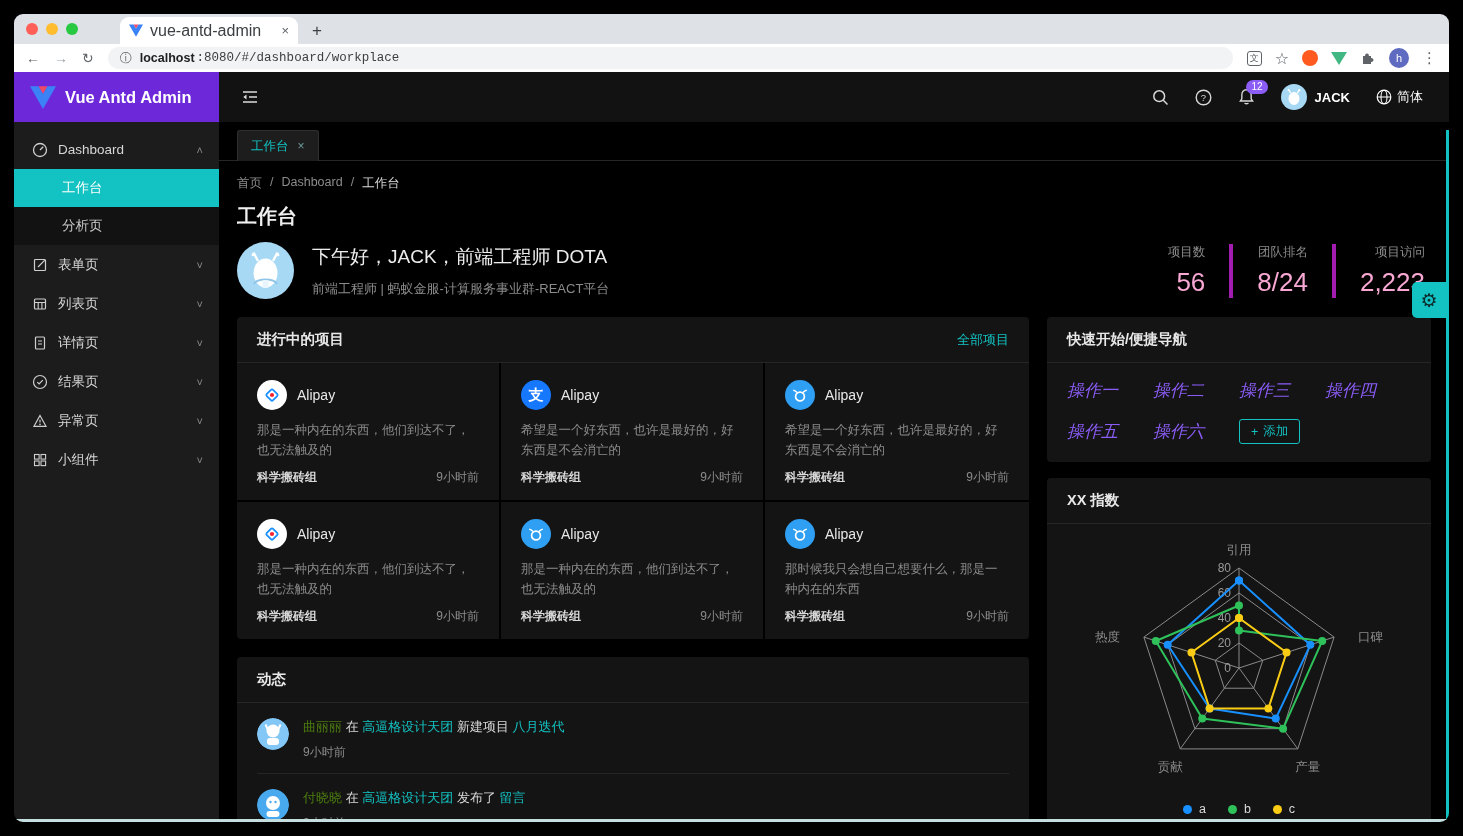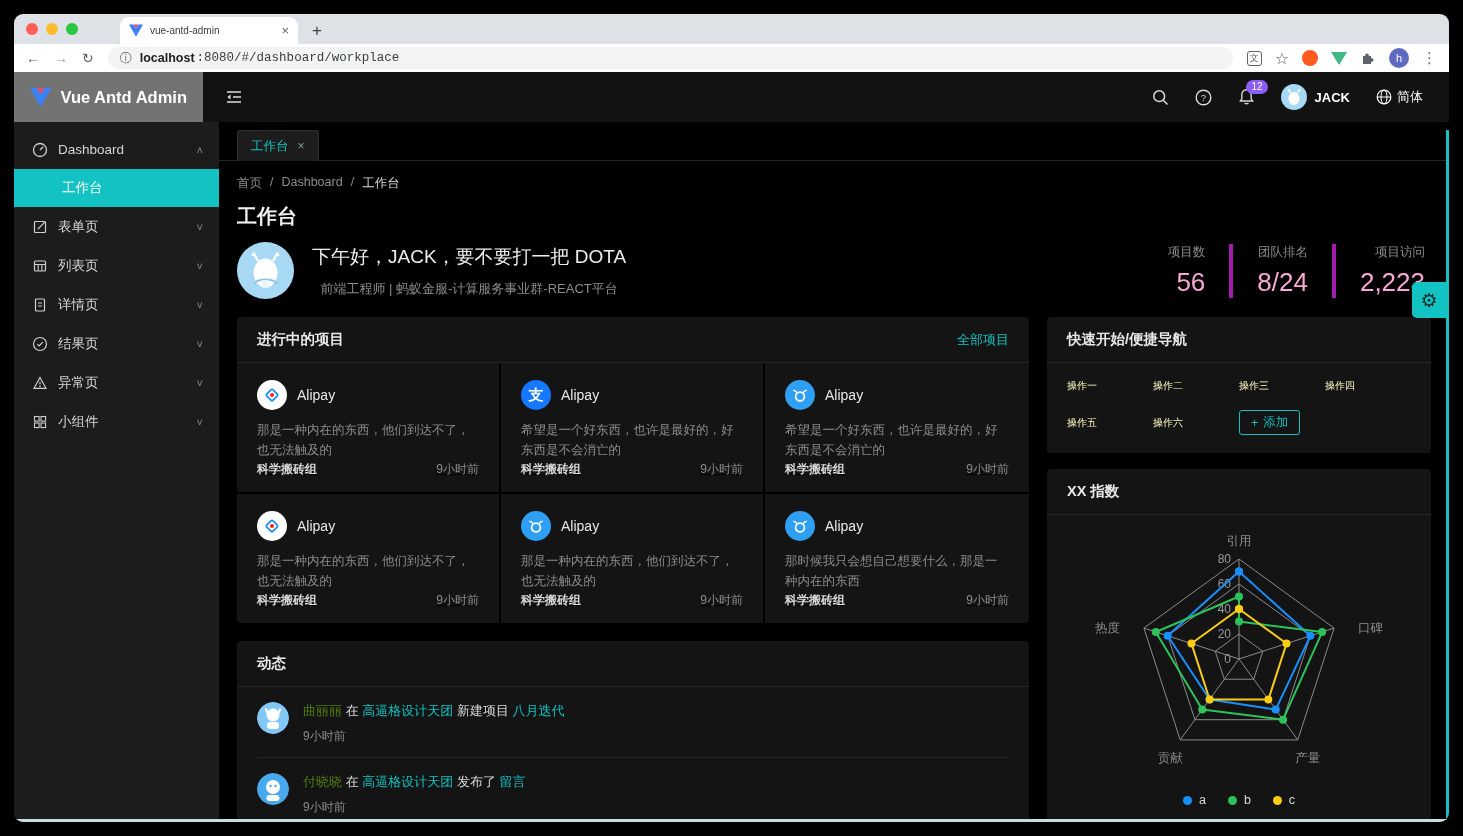--- a/index.html
+++ b/index.html
@@ -7,41 +7,41 @@
   body { position:relative; overflow:hidden; }
 
   .window { position:absolute; inset:14px; border-radius:9px; background:#000; overflow:hidden; display:flex; flex-direction:column; }
 
   
   .chrome-tabs { height:30px; background:#dee1e6; display:flex; align-items:flex-end; padding:0 12px; flex-shrink:0; }
   .traffic { display:flex; gap:8px; align-items:center; height:100%; margin-right:42px; }
   .traffic span { width:12px; height:12px; border-radius:50%; display:block; }
   .t-close{ background:#ff5f57; } .t-min{ background:#febc2e; } .t-max{ background:#28c840; }
   .btab { width:178px; height:27px; background:#fff; border-radius:9px 9px 0 0; display:flex; align-items:center; padding:0 9px; gap:7px; }
-  .btab-title { flex:1; font-size:10px; color:#3c4043; white-space:nowrap; overflow:hidden; }
+  .btab-title { flex:1; font-size:16px; color:#3c4043; white-space:nowrap; overflow:hidden; }
   .btab-close { font-size:13px; color:#5f6368; cursor:default; }
   .new-tab { font-size:17px; color:#3c4043; margin:0 0 3px 14px; }
 
   .chrome-url { height:28px; background:#fff; display:flex; align-items:center; padding:0 12px; gap:14px; flex-shrink:0; }
   .nav-glyph { font-size:14px; color:#5f6368; }
   .nav-glyph.dim { color:#9aa0a6; }
   .addr { flex:1; height:22px; background:#f1f3f4; border-radius:11px; display:flex; align-items:center; padding:0 12px; gap:8px; }
   .addr .info { font-size:12px; color:#5f6368; }
   .addr .host { font-size:12.5px; color:#202124; font-weight:700; }
   .addr .rest { font-size:12.5px; color:#3c4043;font-family:Liberation Mono, monospace; }
   .url-right { display:flex; align-items:center; gap:13px; }
   .tr-icon { width:15px; height:15px; border:1.4px solid #5f6368; border-radius:3px; font-size:9px; color:#5f6368; display:flex; align-items:center; justify-content:center; }
   .ext-dot { width:16px; height:16px; border-radius:50%; background:#ff5a1f; }
   .vue-mini { width:0; height:0; border-left:8px solid transparent; border-right:8px solid transparent; border-top:13px solid #41b883; }
   .profile-h { width:20px; height:20px; border-radius:50%; background:#5f6bc0; color:#fff; font-size:11px; display:flex; align-items:center; justify-content:center; }
 
   
   .app { flex:1; display:flex; flex-direction:column; background:#000; position:relative; overflow:hidden; }
   .app-header { height:50px; background:#121212; display:flex; align-items:center; flex-shrink:0; }
-  .logo-area { width:189px; height:100%; background:#737373; display:flex; align-items:center; padding:0 16px; gap:9px; flex-shrink:0; }
+  .logo-area { width:205px; height:100%; background:#6d28d9; display:flex; align-items:center; padding:0 16px; gap:9px; flex-shrink:0; }
   .logo-title { color:#fff; font-size:16.5px; font-weight:700; white-space:nowrap; }
   .fold { margin-left:22px; }
   .hdr-right { margin-left:auto; display:flex; align-items:center; gap:26px; padding-right:26px; }
   .bell-wrap { position:relative; }
   .badge { position:absolute; top:-8px; right:-13px; background:#8b5cf6; color:#fff; font-size:10px; line-height:14px; padding:0 5px; border-radius:8px; }
   .hdr-user { display:flex; align-items:center; gap:8px; color:#fff; font-size:13px; font-weight:600; }
   .hdr-lang { display:flex; align-items:center; gap:5px; color:#fff; font-size:13px; }
 
   
   .app-body { flex:1; display:flex; overflow:hidden; }
@@ -81,37 +81,37 @@
   .panel-hd .ttl { font-size:14.5px; font-weight:700; color:#e8e8e8; }
   .link { color:#13c2c2; font-size:13px; }
 
   .projects-grid { display:grid; grid-template-columns:1fr 1fr 1fr; }
   .p-card { padding:17px 20px 14px; border-right:2px solid #000; border-bottom:2px solid #000; min-height:114px; }
   .p-card:nth-child(3n) { border-right:none; }
   .p-card:nth-child(n+4) { border-bottom:none; }
   .p-head { display:flex; align-items:center; gap:10px; }
   .p-title { font-size:14px; color:#e8e8e8; font-weight:500; }
   .p-desc { margin-top:10px; font-size:12.5px; color:#8c8c8c; line-height:1.6; height:40px; overflow:hidden; }
-  .p-foot { margin-top:1px; display:flex; justify-content:space-between; align-items:center;text-decoration:underline; }
+  .p-foot { margin-top:9px; display:flex; justify-content:space-between; align-items:center; }
   .p-team { font-size:12px; color:#d9d9d9; font-weight:600; }
   .p-time { font-size:12px; color:#8c8c8c; }
   .pic { width:30px; height:30px; border-radius:50%; display:flex; align-items:center; justify-content:center; flex-shrink:0; }
   .pic-antd { background:#fff; } .pic-alipay { background:#1677ff; } .pic-ant { background:#2f9ff3; }
   .pic-alipay span { color:#fff; font-size:15px; font-weight:700; }
 
   .act-panel { margin-top:18px; }
   .act-item { display:flex; gap:14px; padding:15px 20px 12px; }
   .act-line { font-size:13px; color:#d9d9d9; }
   .act-user { font-weight:400; color:#4d7c0f; }
   .act-time { margin-top:8px; font-size:12px; color:#8c8c8c; }
   .act-div { border-top:1px solid #262626; margin:0 20px; }
   .avt { width:32px; height:32px; border-radius:50%; flex-shrink:0; }
 
   .quick-grid { padding:16px 20px 18px; display:grid; grid-template-columns:repeat(4,1fr); row-gap:17px; align-items:center; }
-  .q-link { font-size:10px; color:#fef9c3; }
+  .q-link { font-size:17px; color:#8b5cf6;font-style:italic; }
   .add-btn { display:inline-flex; align-items:center; gap:5px; border:1px solid #13c2c2; color:#13c2c2; border-radius:3px; font-size:12.5px; padding:3px 11px; width:max-content; }
 
   .radar-panel { margin-top:16px; }
   .radar-body { padding:14px 0 16px; display:flex; flex-direction:column; align-items:center; }
   .legend { margin-top:16px; display:flex; gap:22px; align-items:center; }
   .legend-item { display:flex; align-items:center; gap:7px; font-size:12.5px; color:#d9d9d9; }
   .legend-dot { width:9px; height:9px; border-radius:50%; display:inline-block; }
 
   .settings-fab { position:absolute; top:160px; right:3px; width:34px; height:36px; background:#13c2c2; border-radius:5px 0 0 5px; display:flex; align-items:center; justify-content:center; font-size:19px; color:#0c2b2b; z-index:30; }
   .edge-teal { position:absolute; top:58px; right:0; bottom:0; width:3px; background:#13c2c2; z-index:25; }
@@ -220,20 +220,23 @@
             <circle cx="8" cy="8" r="6.5" fill="none" stroke="#cfcfcf" stroke-width="1.3"></circle>
             <path d="M8,8 L11.2,4.8" stroke="#cfcfcf" stroke-width="1.3"></path>
           </svg>
           <span>Dashboard</span>
           <span class="chev">˄</span>
         </div>
         <div class="submenu">
           <div class="sub-item active">
               <span>工作台</span>
             </div>
+          <div class="sub-item">
+              <span>分析页</span>
+            </div>
         </div>
         <div class="m-item">
           <svg class="icon" width="16" height="16" viewBox="0 0 16 16">
             <rect x="2.5" y="2.5" width="11" height="11" rx="1" fill="none" stroke="#cfcfcf" stroke-width="1.2"></rect>
             <path d="M6,10 L12.8,3.2 M6,10 L7.6,8.4" stroke="#cfcfcf" stroke-width="1.2" fill="none"></path>
           </svg>
           <span>表单页</span>
           <span class="chev">˅</span>
         </div>
         <div class="m-item">
@@ -301,21 +304,21 @@
 
           <div class="greet-row">
             <svg class="icon" width="57" height="57" viewBox="0 0 57 57">
               <circle cx="28.5" cy="28.5" r="28.5" fill="#a7d9f5"></circle>
               <ellipse cx="28.5" cy="31" rx="12" ry="14.5" fill="#fff"></ellipse>
               <path d="M21,19 L16.5,10.5 M36,19 L40.5,10.5 M19,13.7 L14.8,12.5 M38,13.7 L42.2,12.5" stroke="#fff" stroke-width="2.4" fill="none"></path>
               <path d="M17,42 C20,36 37,36 40,42" stroke="#8fc6e8" stroke-width="2" fill="none"></path>
               <rect x="25.5" y="38" width="6" height="8" rx="1" fill="#e8f5fd"></rect>
             </svg>
             <div class="greet-text">
-              <div class="greet-title">下午好，JACK，要不要打一把 DOTA</div>
+              <div class="greet-title">下午好，JACK，前端工程师 DOTA</div>
               <div class="greet-sub">前端工程师 | 蚂蚁金服-计算服务事业群-REACT平台</div>
             </div>
             <div class="stats">
               <div class="stat">
                 <div class="stat-label">项目数</div>
                 <div class="stat-value">56</div>
               </div>
               <div class="stat">
                 <div class="stat-label">团队排名</div>
                 <div class="stat-value">8/24</div>

